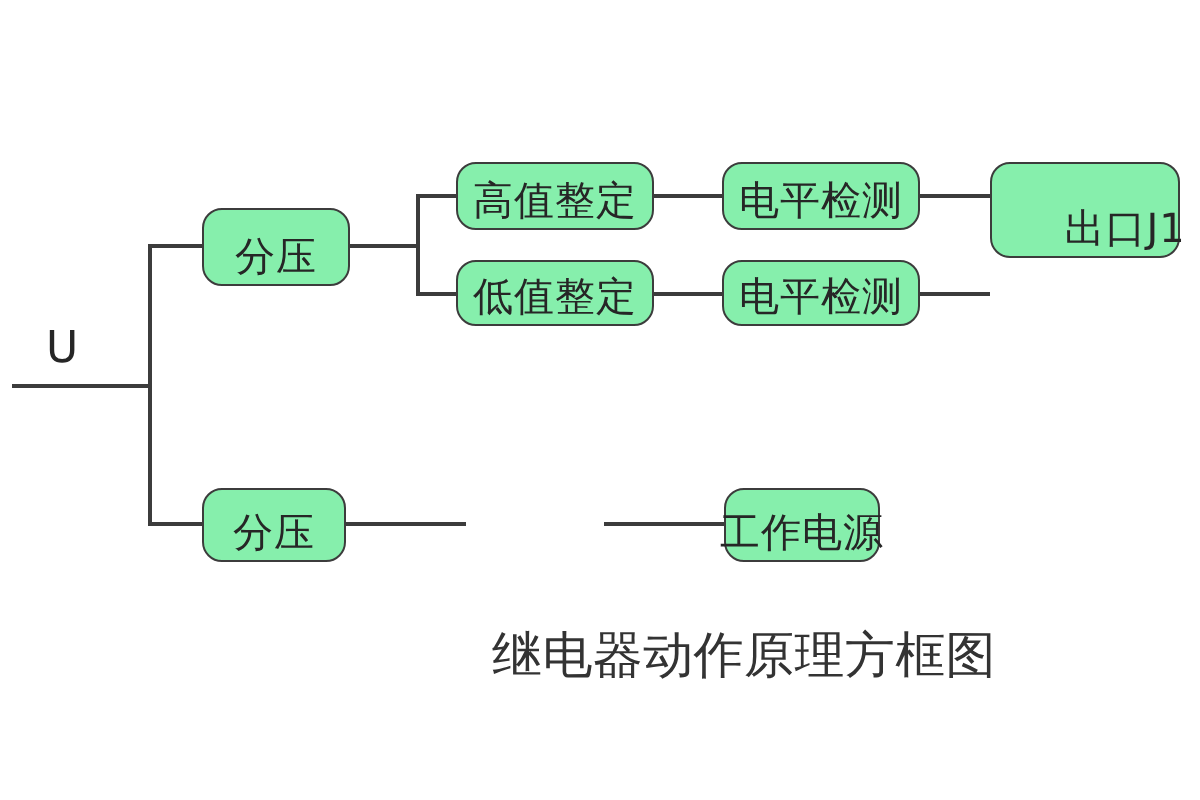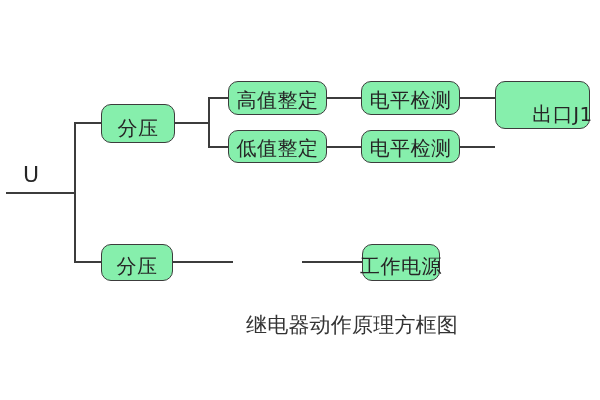--- a/index.html
+++ b/index.html
@@ -40,21 +40,21 @@
     position: absolute;
     left: 23px;
     top: 162px;
     font-size: 22px;
     color: #262626;
   }
   .caption {
     position: absolute;
     left: 246px;
     top: 311px;
-    font-size: 21px;
+    font-size: 25px;
     letter-spacing: 0.2px;
     color: #333333;
     white-space: nowrap;
   }
 </style>
 </head>
 <body>
 
 <div id="stage">
 

